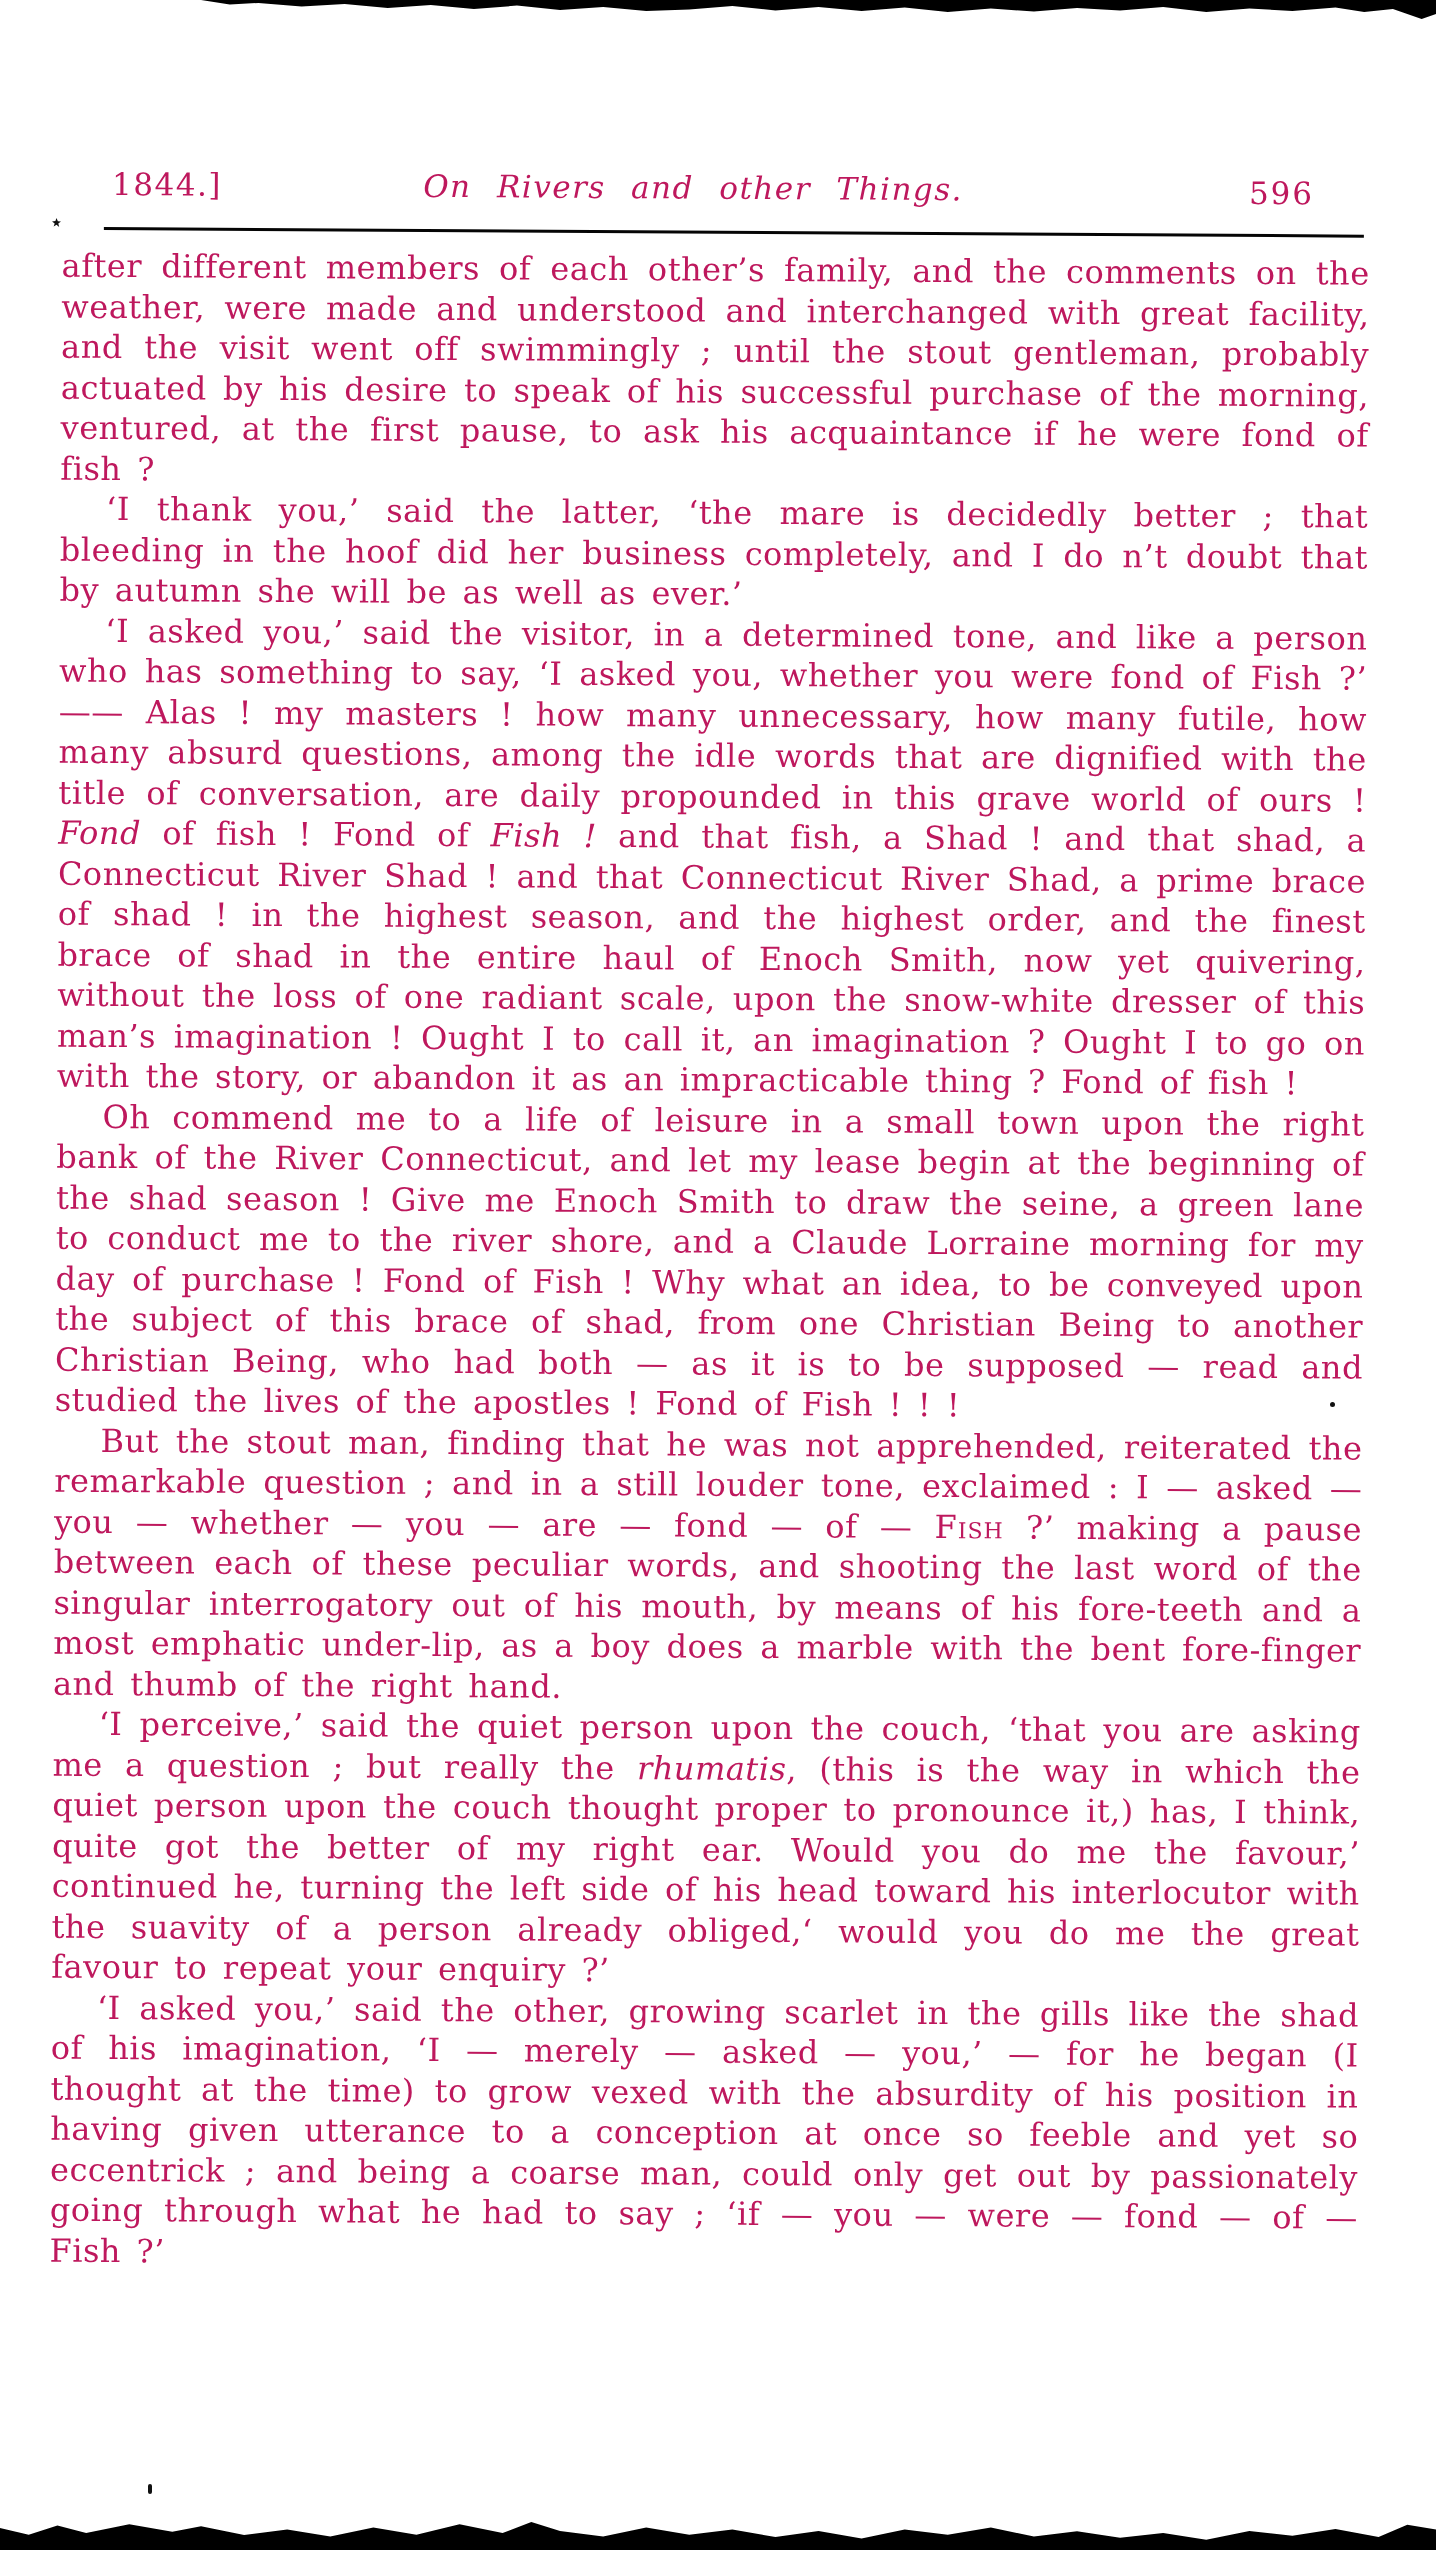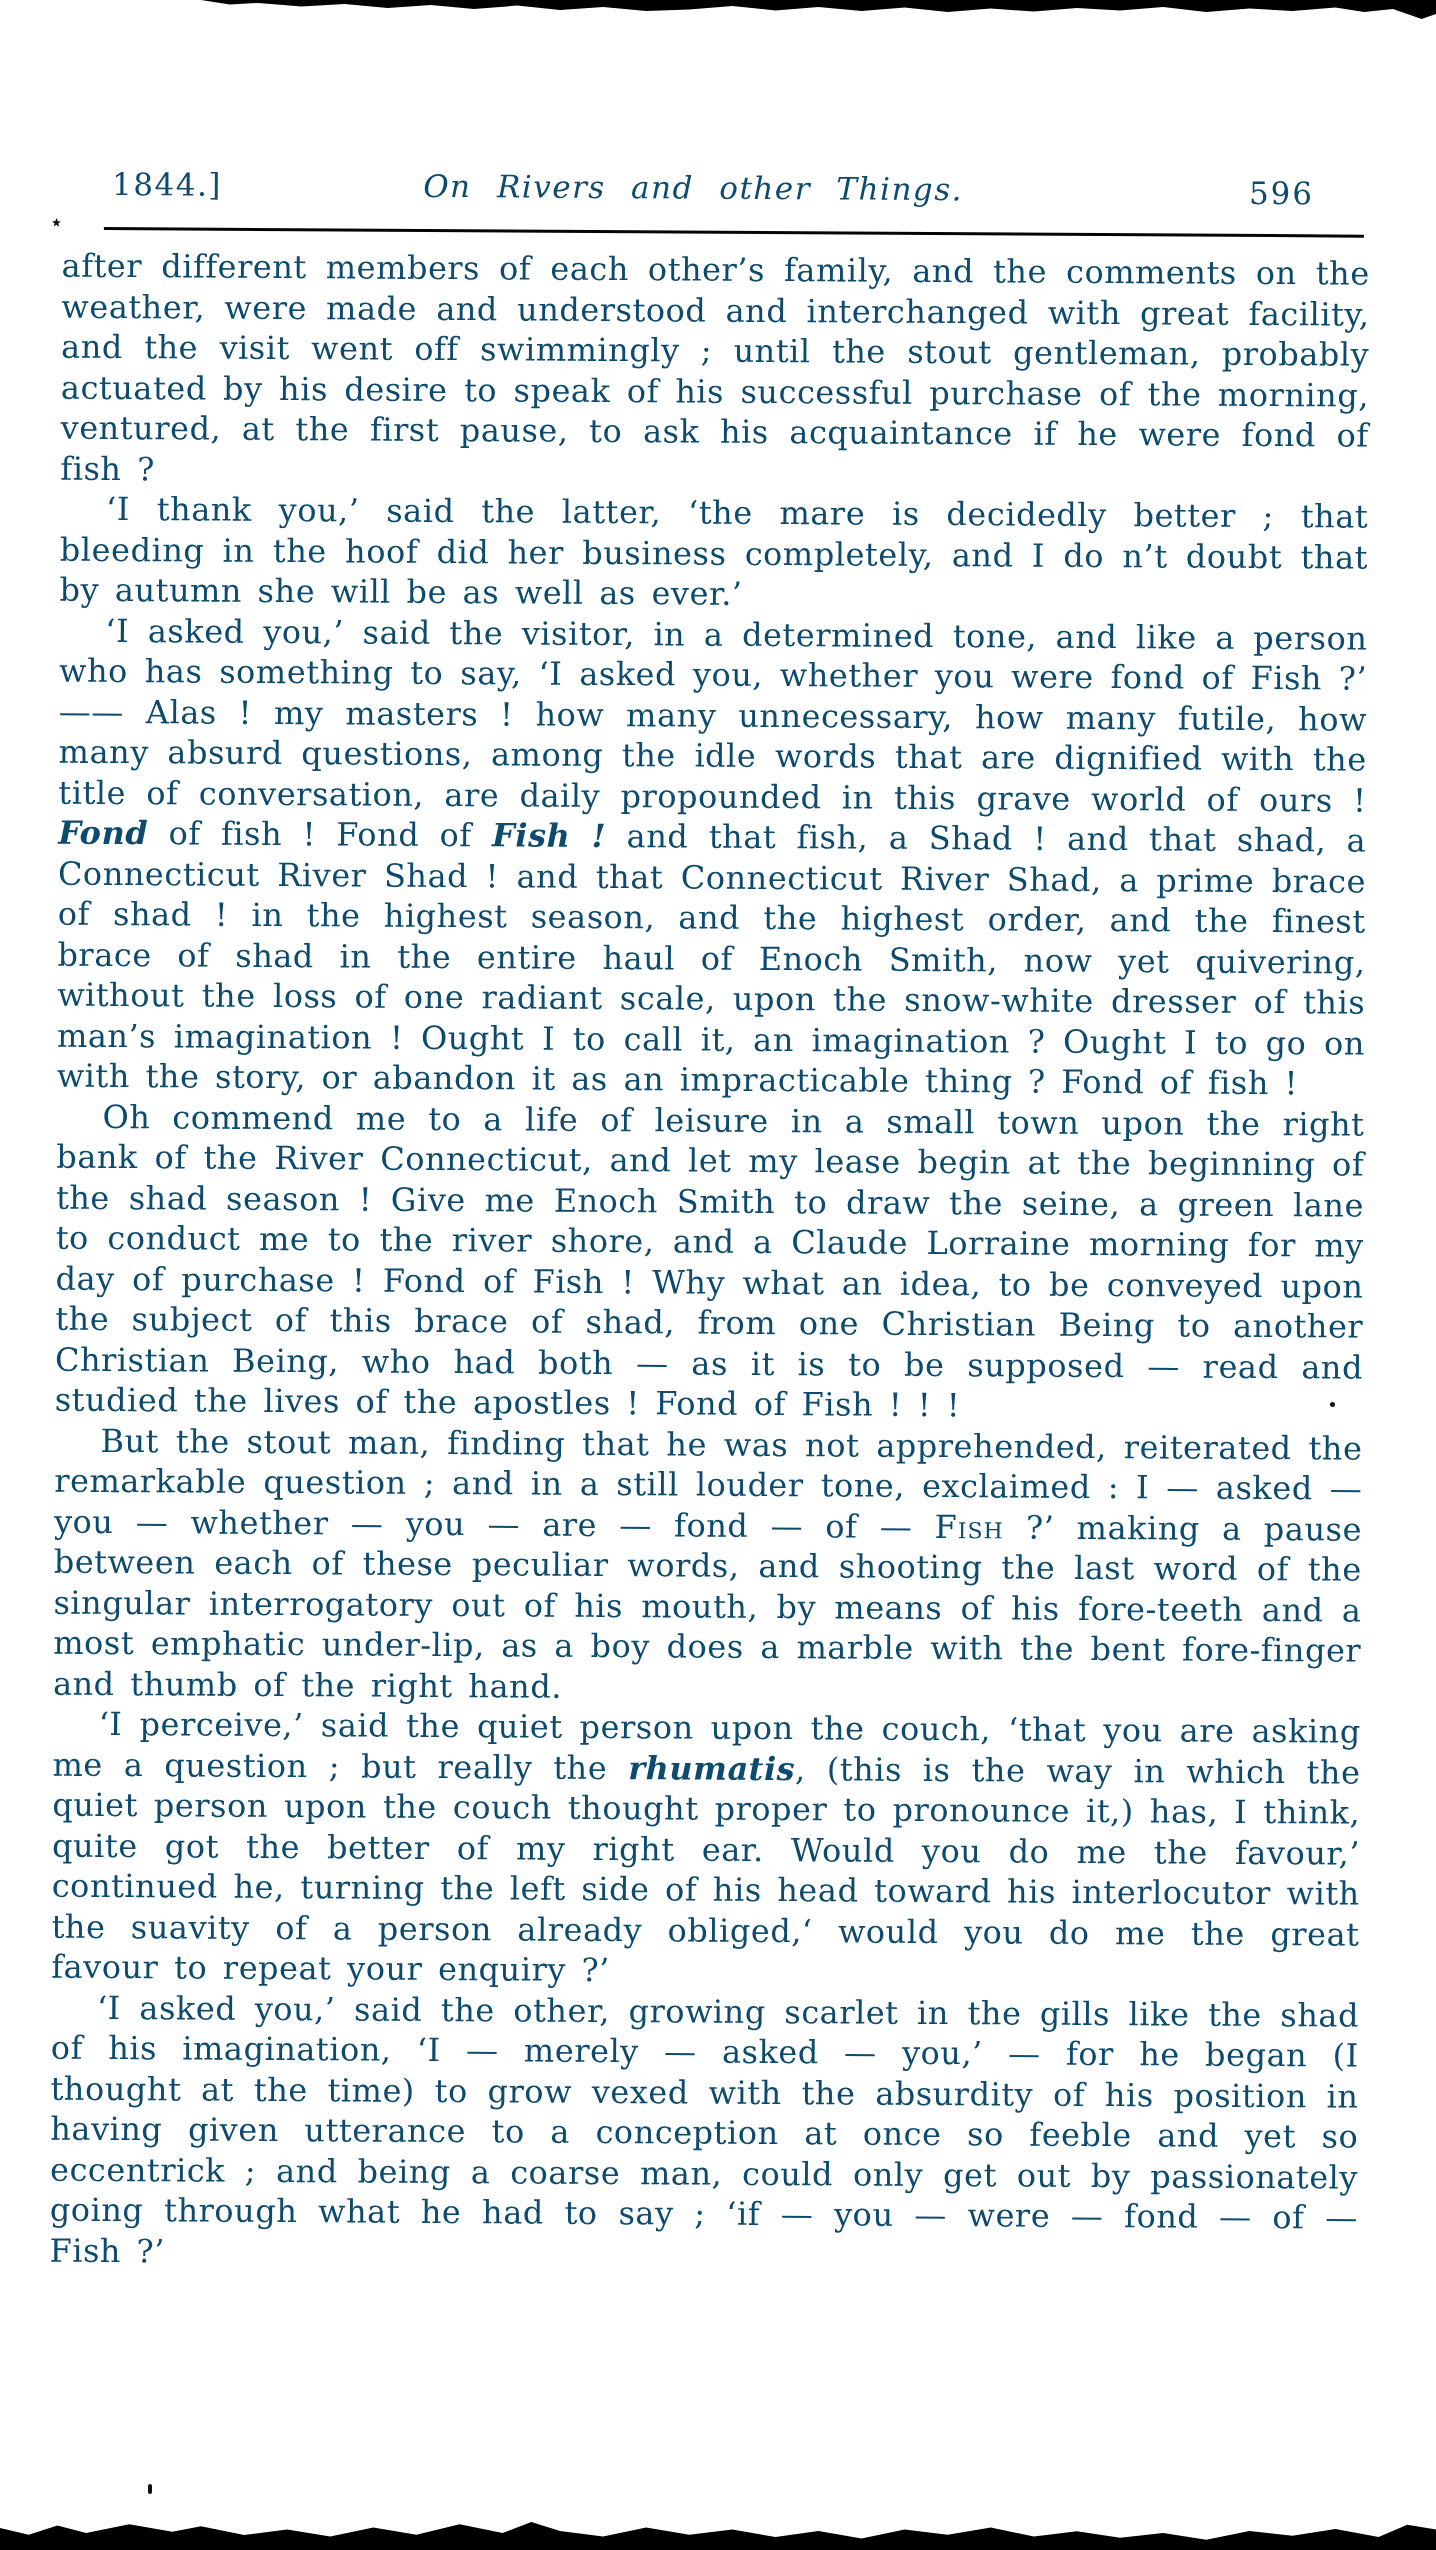--- a/index.html
+++ b/index.html
@@ -2,21 +2,21 @@
 <html><head>
 <meta charset="utf-8">
 <style>
   html,body { margin:0; padding:0; }
   body {
     width:1436px; height:2550px; background:#ffffff; overflow:hidden;
     font-family:"DejaVu Serif","Liberation Serif",serif;
   }
   .page {
     position:relative; width:1436px; height:2550px; background:#ffffff;
-    color:#0c4a6e; overflow:hidden;
+    color:#be185d; overflow:hidden;
   }
   .content {
     position:absolute; left:0; top:0; width:100%;
     transform:rotate(0.35deg); transform-origin:110px 210px;
   }
   
   .running-head { position:relative; height:46px; margin-top:166px; font-size:31px; }
   .head-left  { position:absolute; left:112px; top:0; letter-spacing:1.5px; }
   .head-title {
     position:absolute; left:60px; right:110px; text-align:center;
@@ -29,21 +29,21 @@
   }
   
   .body-text {
     margin:16px 66px 0 62px;
     font-size:32px; line-height:40.5px;
     text-align:justify; text-justify:inter-word;
     word-spacing:5px; letter-spacing:0.5px;
   }
   .body-text p { margin:0; text-indent:46px; }
   .body-text p.noindent { text-indent:0; }
-  .italic { font-style:italic;font-weight:bold; }
+  .italic { font-style:italic; }
   .smallcaps { font-variant:small-caps; letter-spacing:1px; }
   
   .edge-top {
     position:absolute; top:0; left:0; width:100%; height:20px; background:#000;
     clip-path:polygon(14% 0,100% 0,100% 70%,99% 95%,97% 45%,95% 60%,93% 38%,90% 55%,
       87% 42%,84% 60%,81% 35%,78% 52%,75% 40%,72% 58%,69% 42%,66% 60%,63% 38%,
       60% 55%,57% 35%,54% 52%,51% 30%,48% 48%,45% 55%,42% 35%,39% 50%,36% 28%,
       33% 45%,30% 25%,27% 40%,24% 20%,21% 32%,18% 15%,16% 22%,14% 0);
   }
   .edge-bottom {

